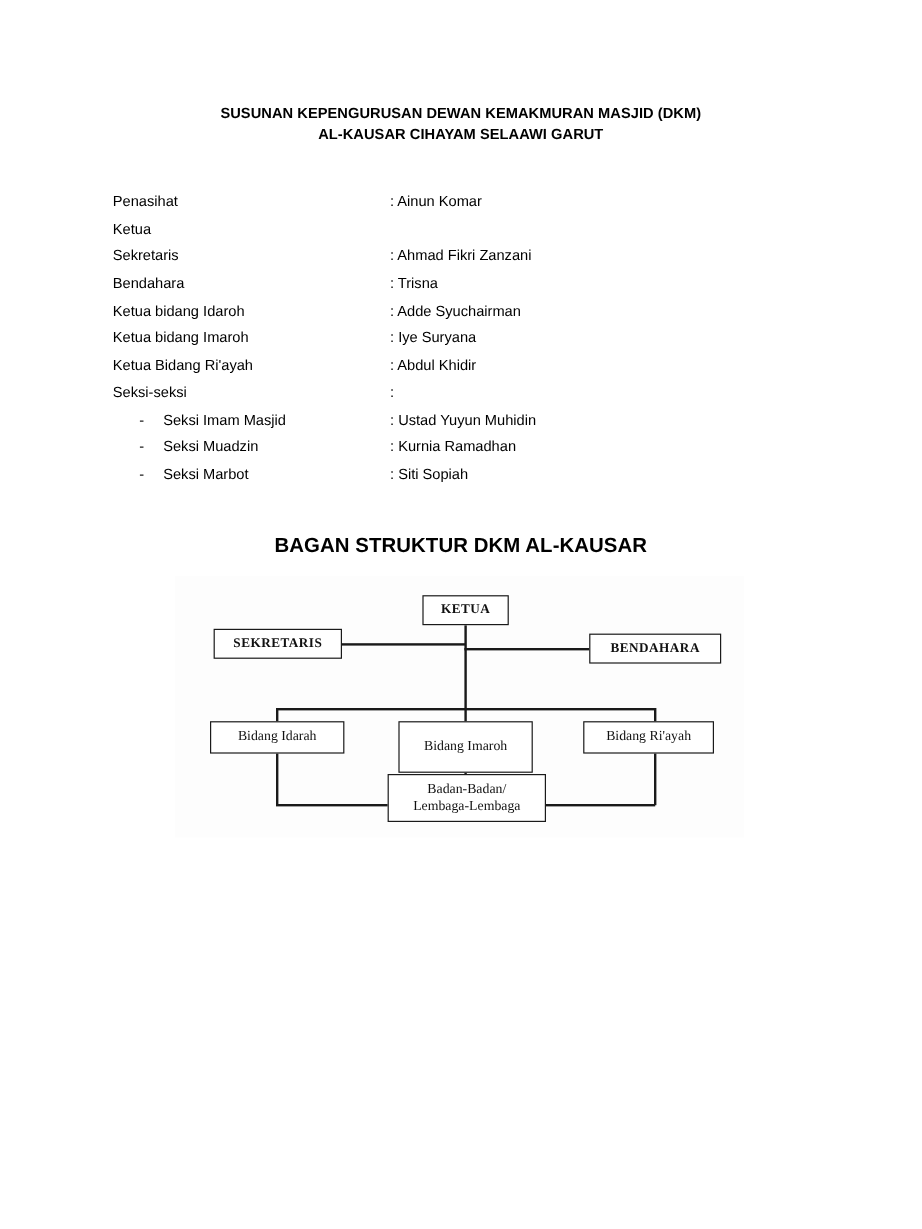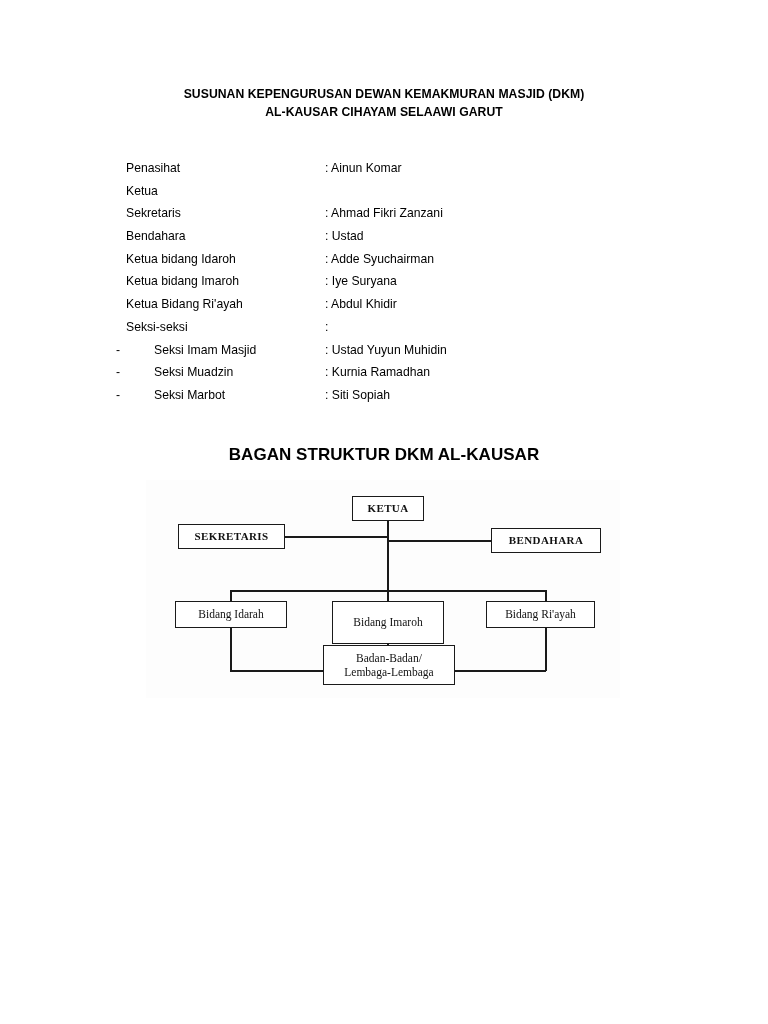--- a/index.html
+++ b/index.html
@@ -48,29 +48,28 @@
     position: relative;
     height: 22.7px;
     font-size: 12.2px;
     line-height: 22.7px;
     white-space: nowrap;
   }
   .roster-row .label {
     position: absolute;
     left: 0;
     top: 0;
-    margin-left: 32px;
   }
   .roster-row.sub .dash {
     position: absolute;
     left: 22px;
     top: 0;
   }
   .roster-row.sub .label {
-    left: 28px;
+    left: 42px;
   }
   .roster-row .value {
     position: absolute;
     left: 231px;
     top: 0;
   }
 
   
   .chart-heading {
     position: absolute;
@@ -170,21 +169,21 @@
       <span class="label">Ketua</span>
     </div>
 
     <div class="roster-row">
       <span class="label">Sekretaris</span>
       <span class="value">: Ahmad Fikri Zanzani</span>
     </div>
 
     <div class="roster-row">
       <span class="label">Bendahara</span>
-      <span class="value">: Ustad</span>
+      <span class="value">: Trisna</span>
     </div>
 
     <div class="roster-row">
       <span class="label">Ketua bidang Idaroh</span>
       <span class="value">: Adde Syuchairman</span>
     </div>
 
     <div class="roster-row">
       <span class="label">Ketua bidang Imaroh</span>
       <span class="value">: Iye Suryana</span>

